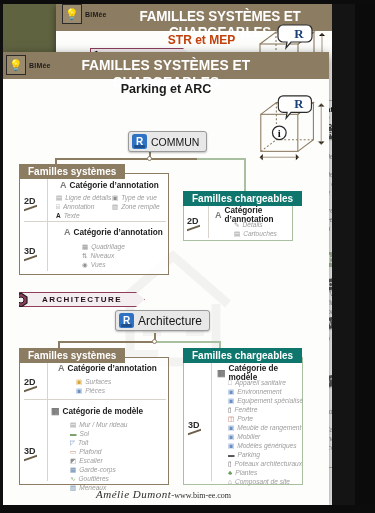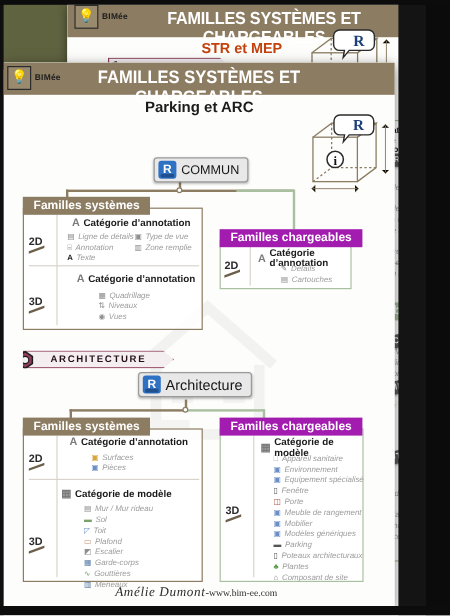--- a/index.html
+++ b/index.html
@@ -65,21 +65,21 @@
   .chip-label.big { font-size:12px; }
 
   
   .grp { position:absolute; z-index:25; }
   .grp-title { position:absolute; top:0; height:15px; line-height:15px; padding:0 9px;
     color:#fff; font-size:10px; font-weight:bold; z-index:3; white-space:nowrap;}
   .grp-body { position:absolute; top:8px; left:0; background:rgba(255,255,255,.82);
     border-width:1.4px; border-style:solid; }
   .sys .grp-title { background:#8c7c62; }
   .sys .grp-body  { border-color:#8c7c62; }
-  .chg .grp-title { background:#a21caf; }
+  .chg .grp-title { background:#0f766e; }
   .chg .grp-body  { border-color:#a9c0a0; }
 
   
   .sec-h { display:flex; align-items:center; gap:3px; font-size:8.2px; font-weight:bold;
     color:#1a1a1a; }
   .sec-h .gi { font-size:9px; color:#7b7b7b; }
   .lst { list-style:none; }
   .lst li { display:flex; align-items:center; gap:3px; font-size:6.6px;
     color:#9c9c9c; font-style:italic; line-height:9px; white-space:nowrap;}
   .lst li .gi { font-size:6.5px; color:#8f8f8f; font-style:normal;}

